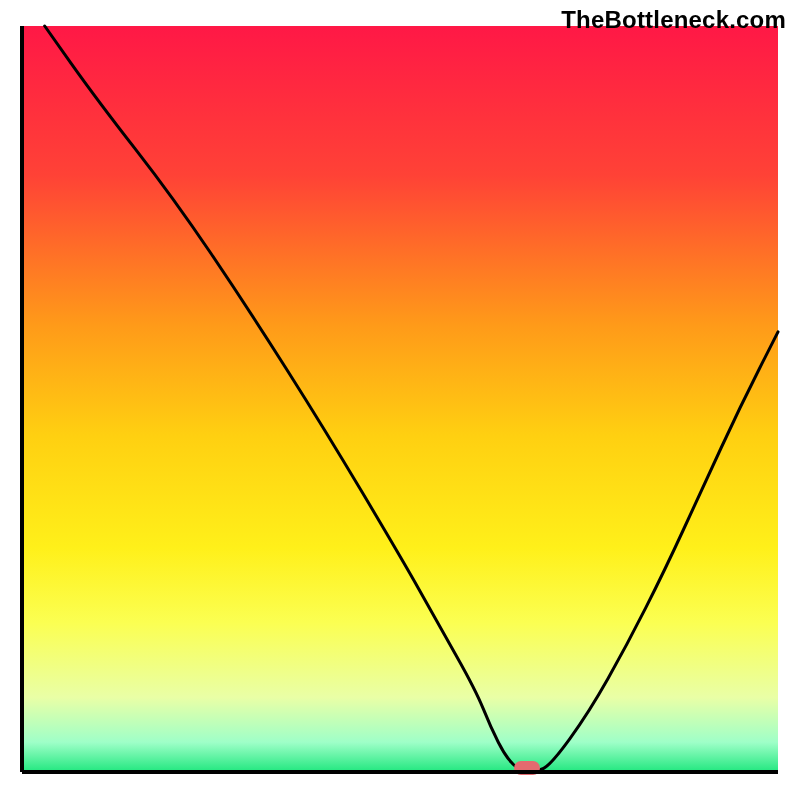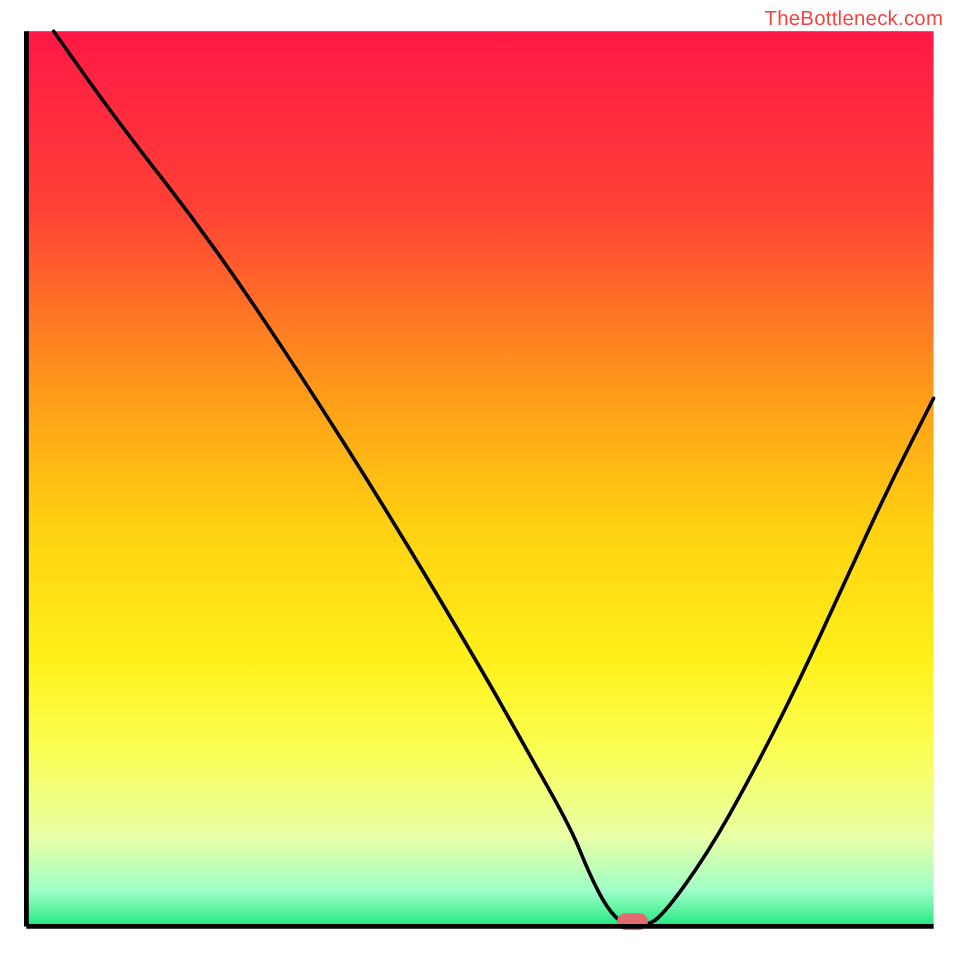--- a/index.html
+++ b/index.html
@@ -13,23 +13,23 @@
   .chart-wrap {
     position: relative;
     width: 800px;
     height: 800px;
     background: #ffffff;
   }
   .watermark {
     position: absolute;
     top: 6px;
     right: 14px;
-    font-size: 17px;
-    font-weight: 400;
-    color: #ef4444;
+    font-size: 24px;
+    font-weight: 700;
+    color: #000000;
     letter-spacing: 0.2px;
   }
   svg {
     display: block;
   }
 </style>
 </head>
 <body>
 
 <div class="chart-wrap">

